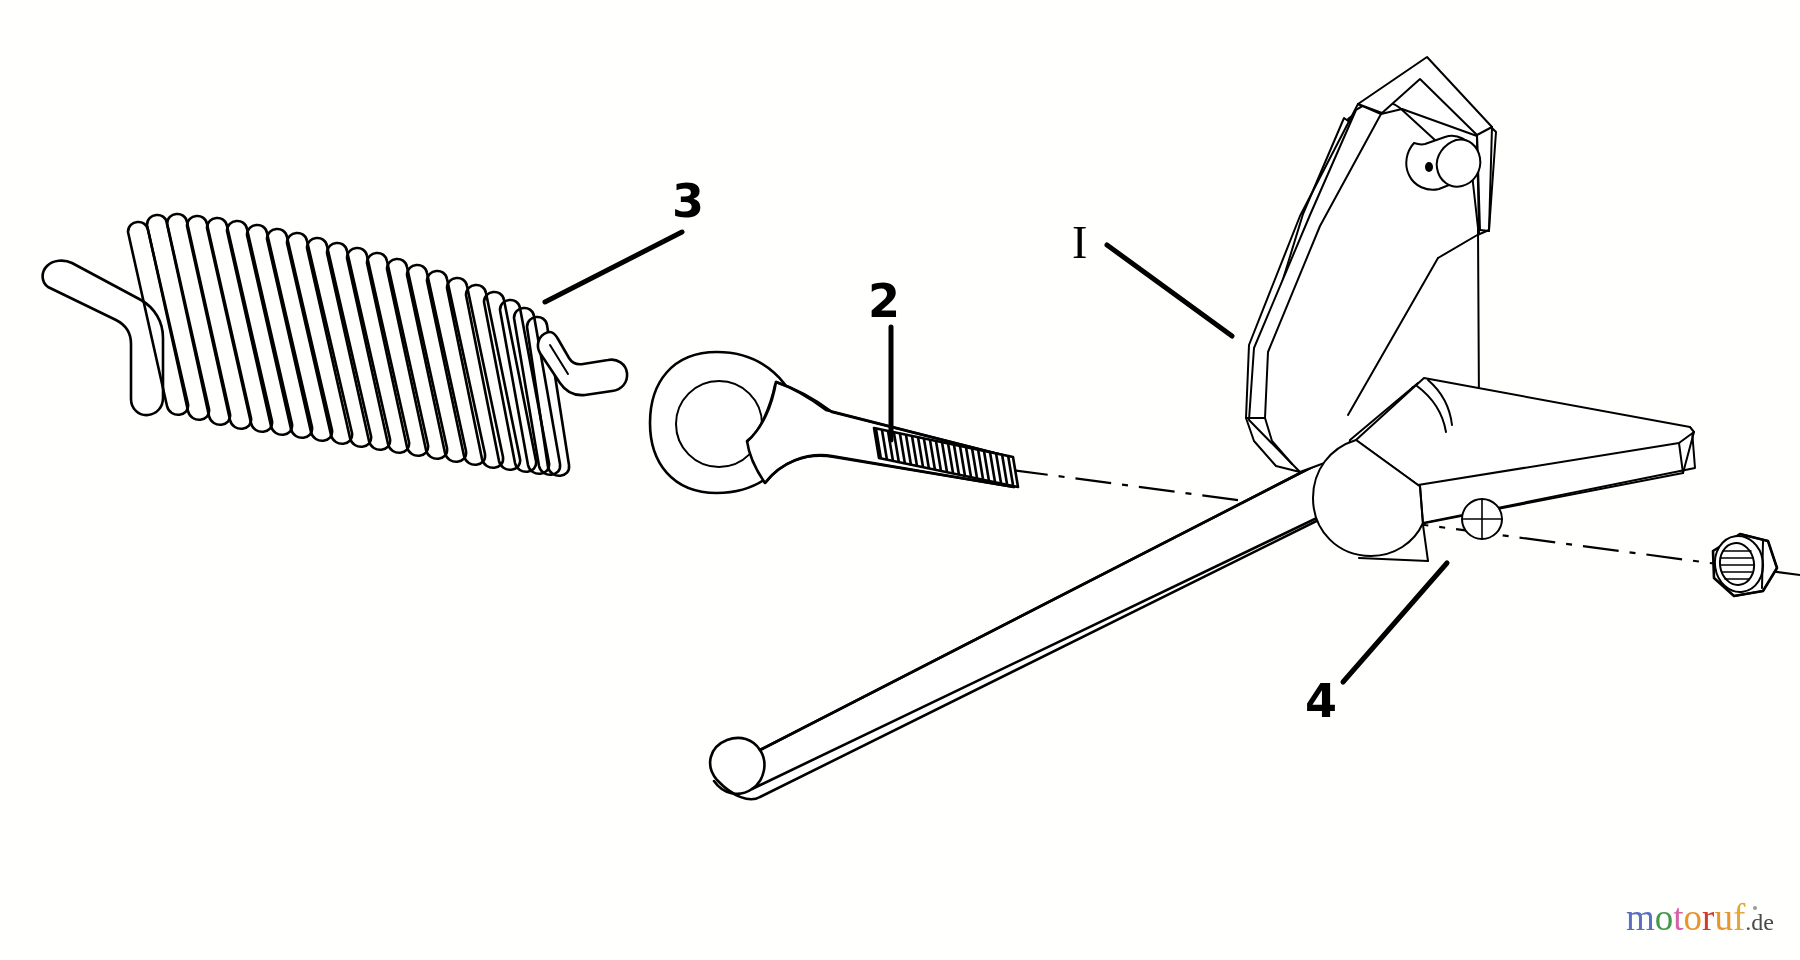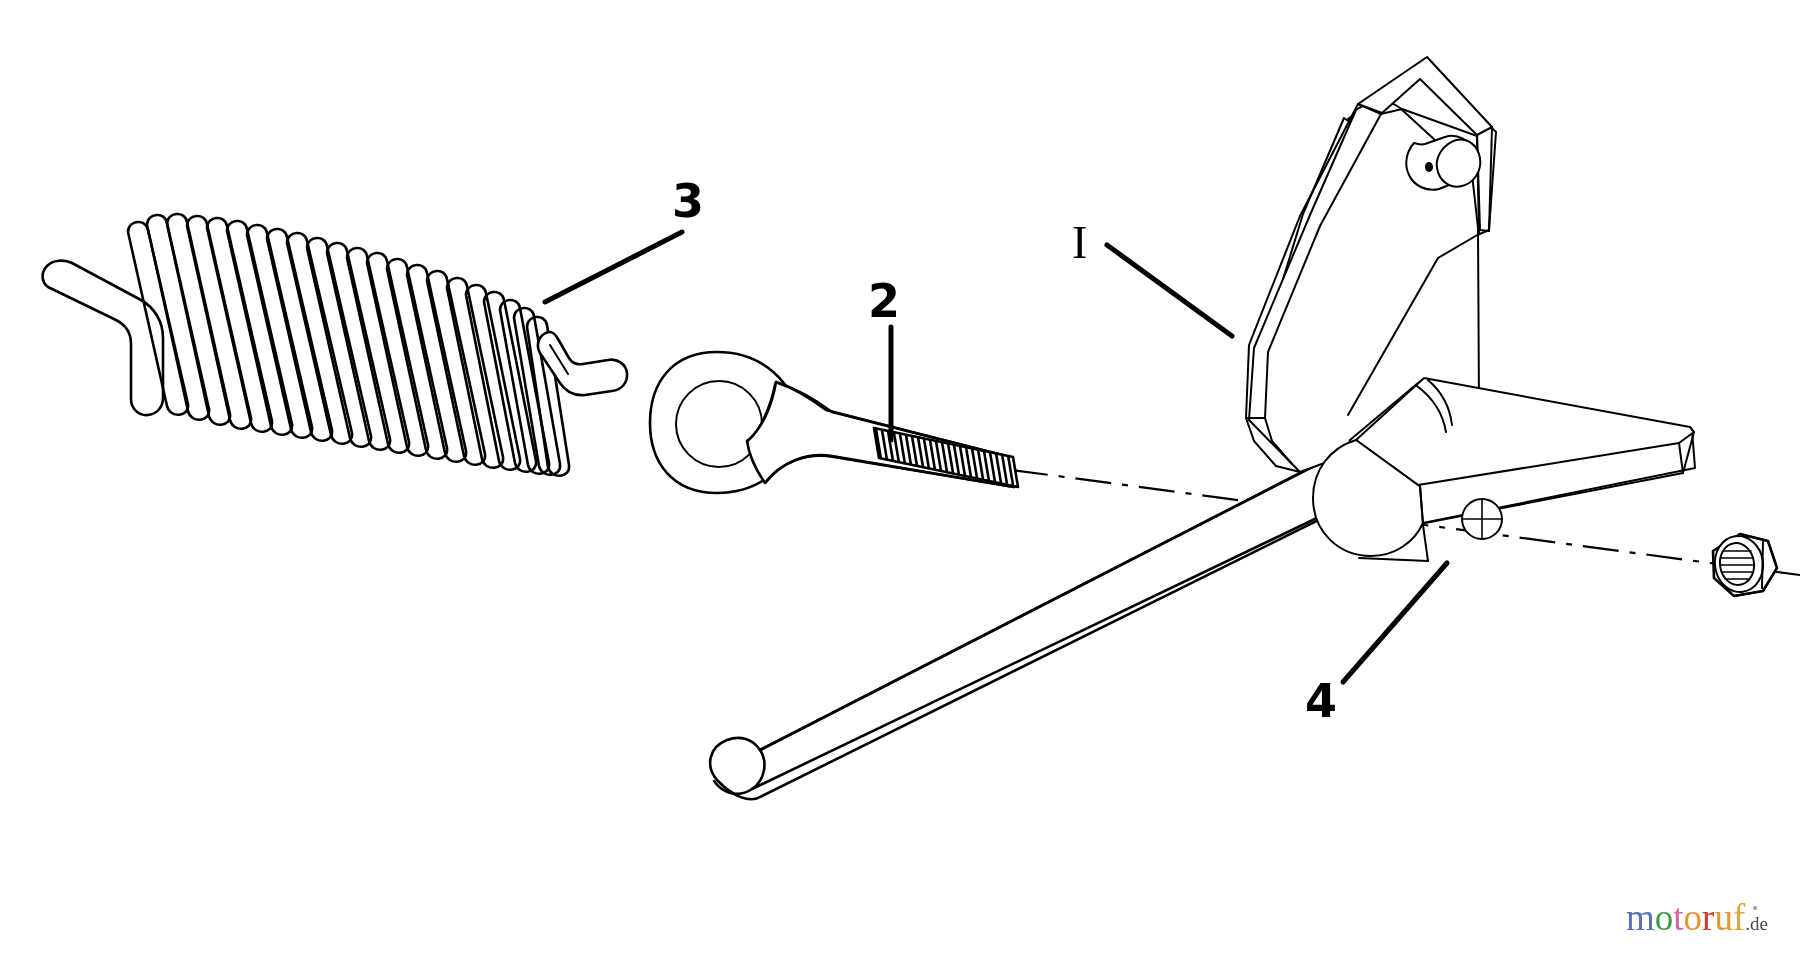--- a/index.html
+++ b/index.html
@@ -49,21 +49,21 @@
   #wm-text {
     font-family: Liberation Serif, serif;
     font-size: 37px;
     line-height: 44px;
     letter-spacing: 0px;
     white-space: nowrap;
   }
   #wm-text .l { display: inline-block; }
   #wm-suffix {
     font-family: "Liberation Serif", serif;
-    font-size: 19px;
+    font-size: 24px;
     color: #4a4a4a;
   }
   #wm-dot {
     position: absolute;
     left: 127px;
     top: 10px;
     width: 4px;
     height: 4px;
     border-radius: 50%;
     background: #9a9a9a;

